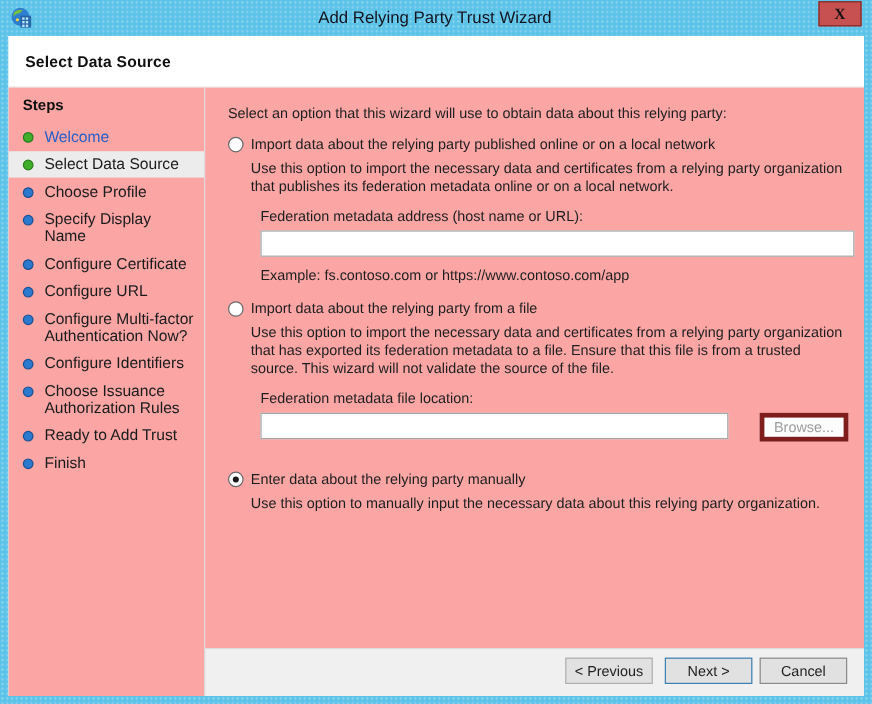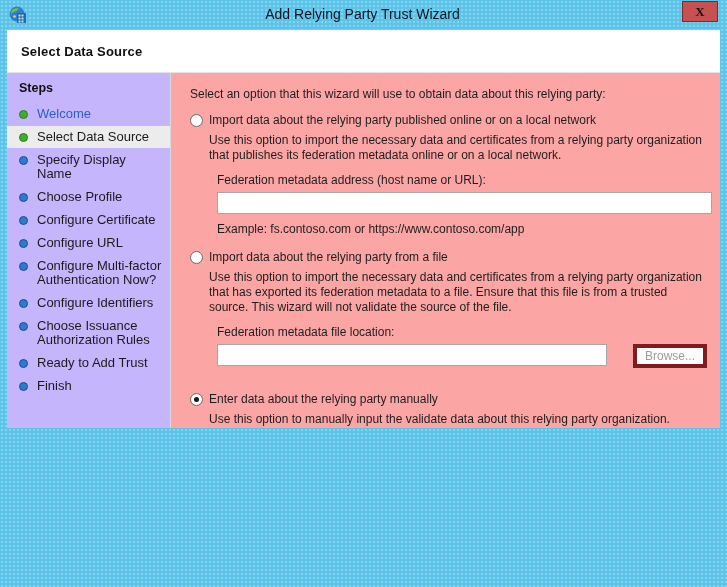--- a/index.html
+++ b/index.html
@@ -18,26 +18,26 @@
     position:absolute;left:0;right:2px;top:0;height:28px;line-height:28px;
     text-align:center;font-size:14px;color:#13131f;
   }
   .close-btn{
     position:absolute;top:1px;right:2px;width:36px;height:21px;
     background:#c75050;border:1px solid #7e2a28;
     color:#171212;font-weight:bold;font-size:13px;line-height:19px;text-align:center;
     font-family:"Liberation Serif",serif;cursor:default;
   }
   
-  .dialog{width:713px;height:398px;background:#ffffff;display:flex;flex-direction:column;overflow:hidden;}
+  .dialog{width:713px;height:550px;background:#ffffff;display:flex;flex-direction:column;overflow:hidden;}
   .dlg-header{height:43px;background:#ffffff;border-bottom:1px solid #e4e4e4;flex:0 0 auto;display:flex;align-items:center;}
   .dlg-heading{font-size:13px;font-weight:bold;color:#101010;margin-left:14px;letter-spacing:.2px;}
   .dlg-body{flex:1;display:flex;min-height:0;}
   
-  .sidebar{width:164px;flex:0 0 auto;background:#c4b5fd;border-right:1px solid #d9d9d9;padding-top:6px;}
+  .sidebar{width:164px;flex:0 0 auto;background:#fca5a5;border-right:1px solid #d9d9d9;padding-top:6px;}
   .steps-header{font-size:12.5px;font-weight:bold;color:#101010;padding:2px 0 8px 12px;}
   .step{display:flex;align-items:flex-start;padding:4px 6px 4px 12px;margin-bottom:1px;}
   .step[data-kind="current"]{background:#ececec;}
   .bullet{width:9px;height:9px;border-radius:50%;margin:3px 9px 0 0;flex:0 0 auto;}
   .step[data-kind="done-link"] .bullet,
   .step[data-kind="current"] .bullet{background:#3fae2a;border:1px solid #2a7d1c;}
   .step[data-kind="upcoming"] .bullet{background:#2b7ad0;border:1px solid #1c4f92;}
   .step-label{font-size:13px;line-height:14px;color:#1b1b1b;max-width:126px;}
   .step[data-kind="done-link"] .step-label{color:#2b5fc7;}
   
@@ -118,25 +118,25 @@
         <div class="step" data-kind="done-link">
           <span class="bullet"></span>
           <span class="step-label">Welcome</span>
         </div>
         <div class="step" data-kind="current">
           <span class="bullet"></span>
           <span class="step-label">Select Data Source</span>
         </div>
         <div class="step" data-kind="upcoming">
           <span class="bullet"></span>
+          <span class="step-label">Choose Profile</span>
+        </div>
+        <div class="step" data-kind="upcoming">
+          <span class="bullet"></span>
           <span class="step-label">Specify Display Name</span>
-        </div>
-        <div class="step" data-kind="upcoming">
-          <span class="bullet"></span>
-          <span class="step-label">Choose Profile</span>
         </div>
         <div class="step" data-kind="upcoming">
           <span class="bullet"></span>
           <span class="step-label">Configure Certificate</span>
         </div>
         <div class="step" data-kind="upcoming">
           <span class="bullet"></span>
           <span class="step-label">Configure URL</span>
         </div>
         <div class="step" data-kind="upcoming">
@@ -188,21 +188,21 @@
               <input class="text-input" type="text" value="" style="">
               <button class="browse-btn">Browse...</button>
             </div>
           </div>
           <div class="spacer"></div>
 
           <div class="opt-row">
             <span class="radio" data-checked="true"></span>
             <span class="opt-label">Enter data about the relying party manually</span>
           </div>
-          <p class="opt-desc">Use this option to manually input the validate data about this relying party organization.</p>
+          <p class="opt-desc">Use this option to manually input the necessary data about this relying party organization.</p>
 
         </div>
 
         <div class="footer">
           <button class="btn btn-prev">&lt; Previous</button>
           <button class="btn btn-next">Next &gt;</button>
           <button class="btn btn-cancel">Cancel</button>
         </div>
       </div>
 

